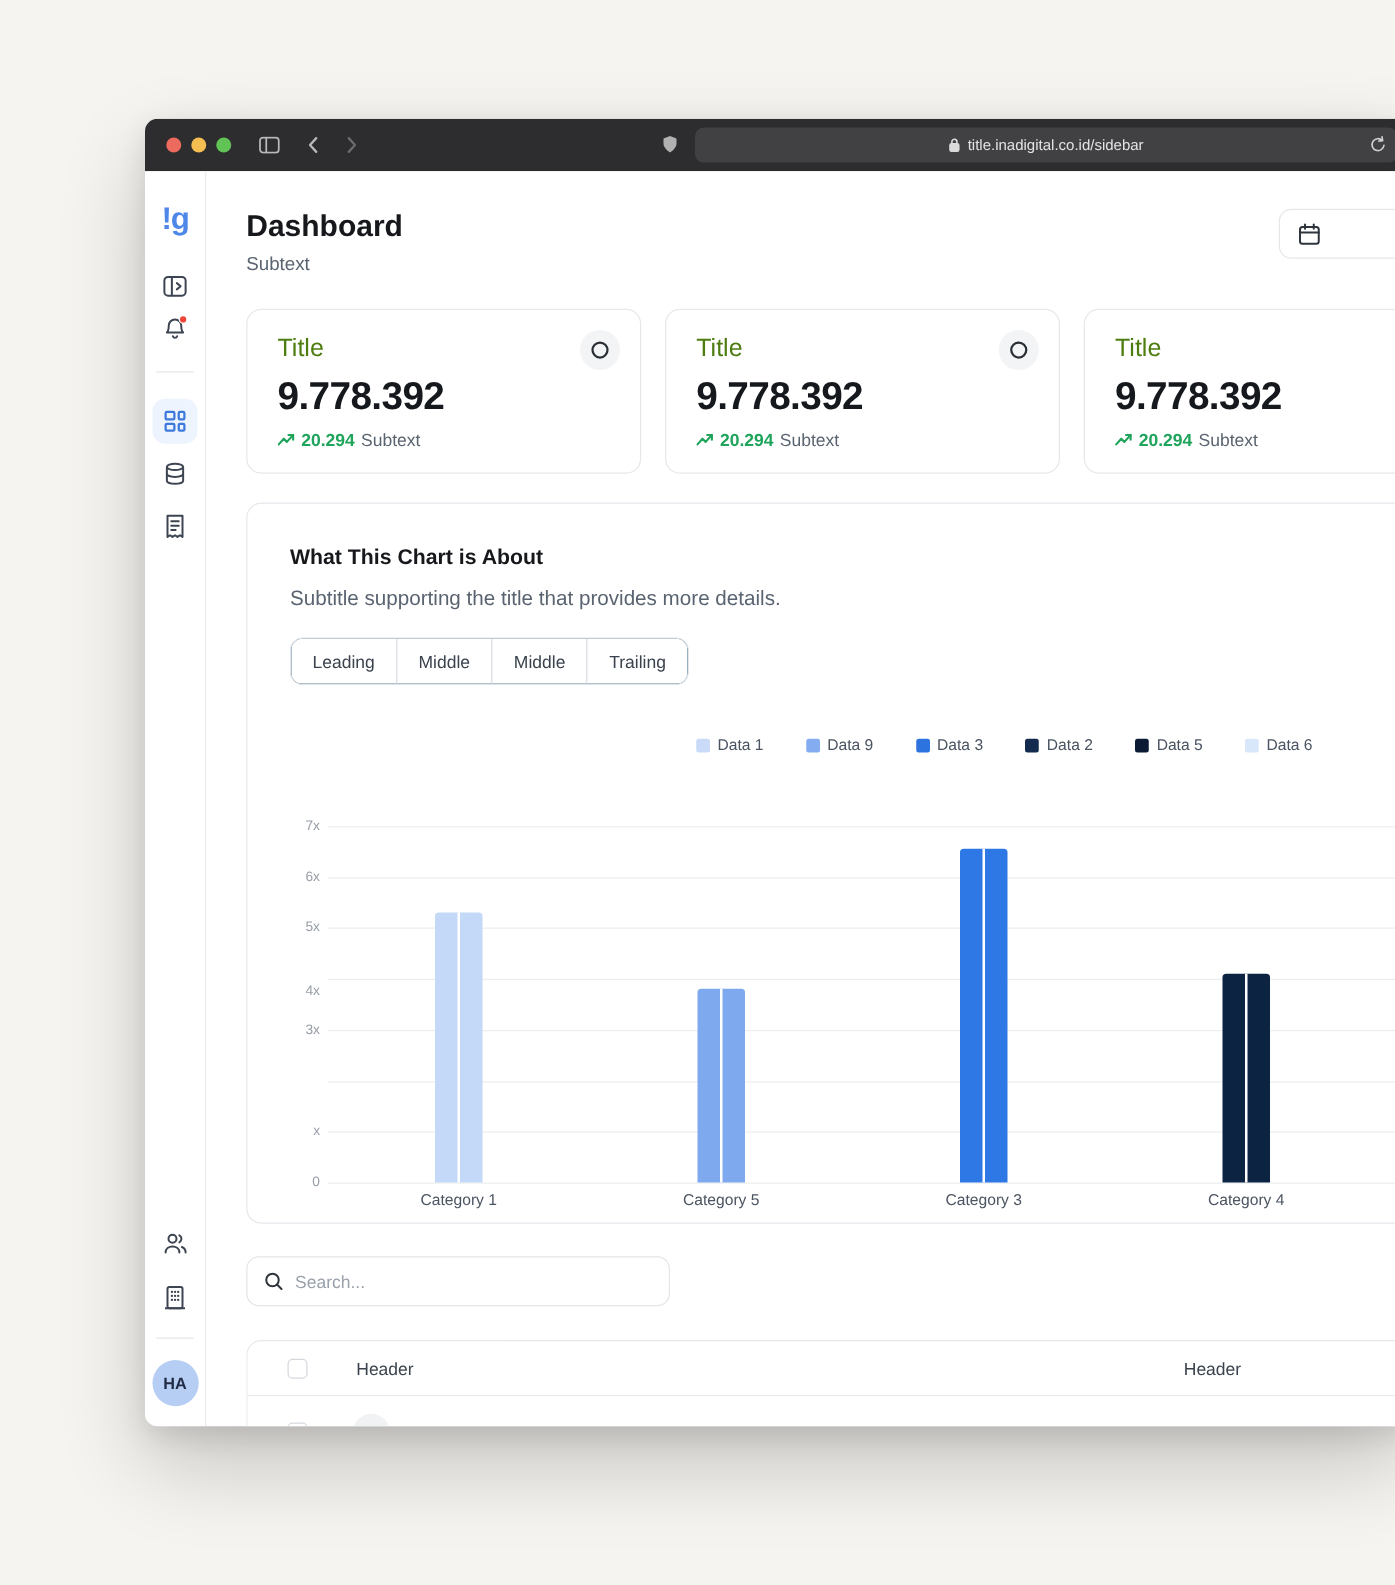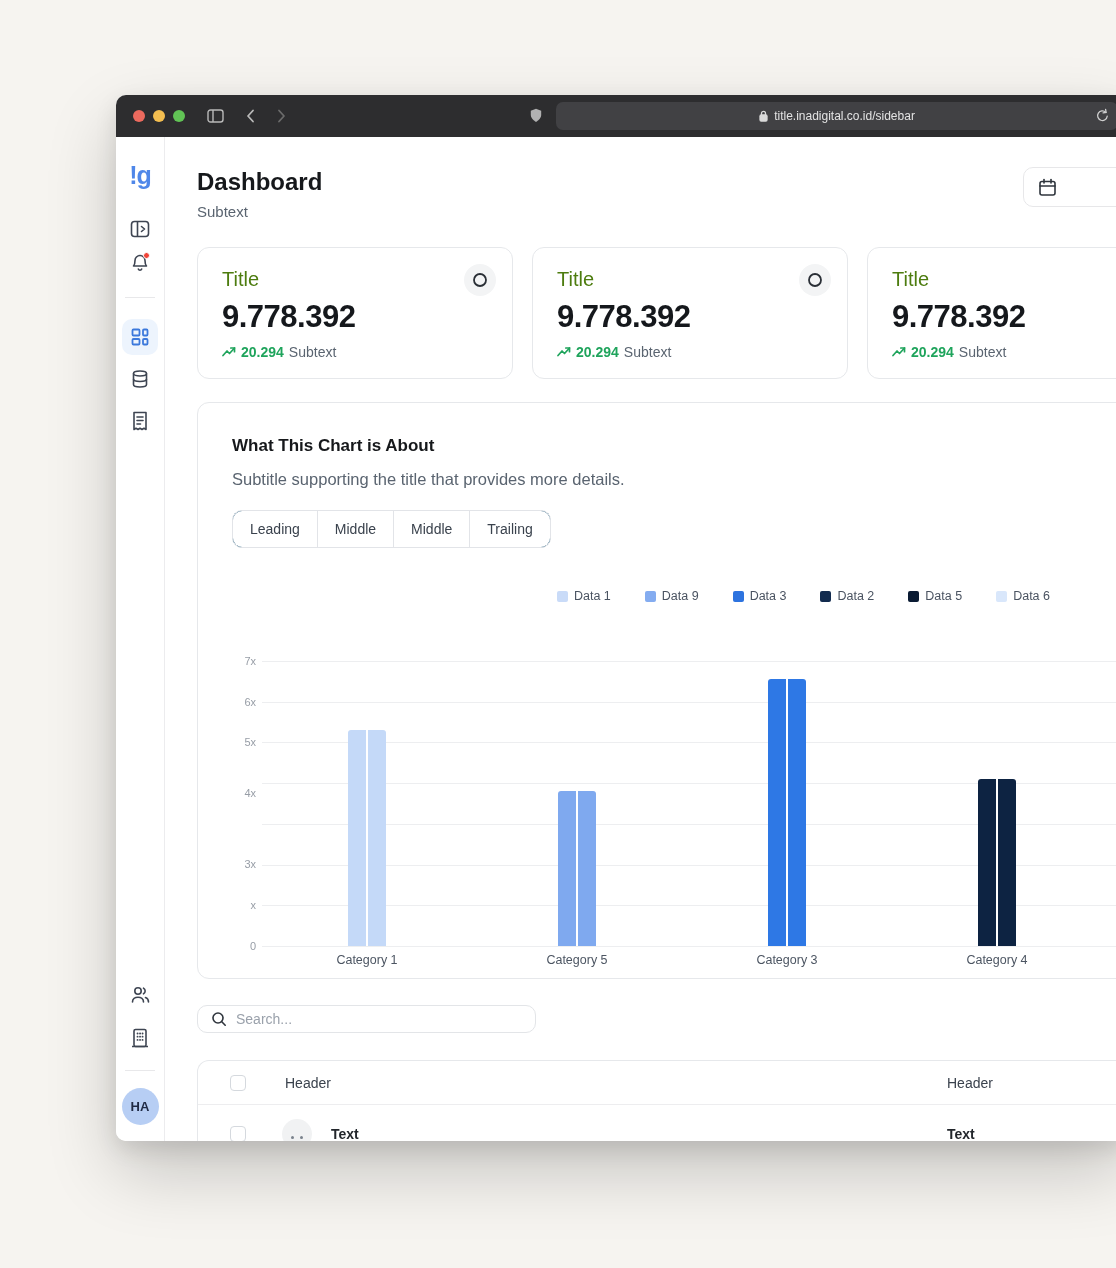--- a/index.html
+++ b/index.html
@@ -71,21 +71,21 @@
   .plot { position:relative; height:285px; }
   .gridline { position:absolute; left:0; right:-56px; height:1px; background:#EDEEF0; }
   .ytick { position:absolute; left:-30px; width:24px; text-align:right; font-size:11px; color:#979DA6; transform:translateY(-6px); }
   .bars { position:absolute; left:0; top:0; bottom:0; display:flex; }
   .bar-col { flex:0 0 210px; display:flex; align-items:flex-end; justify-content:center; }
   .bar { width:38px; border-radius:3px 3px 0 0; position:relative; }
   .bar::after { content:''; position:absolute; left:50%; top:0; bottom:0; width:2px; margin-left:-1px; background:#fff; }
   .cat-row { display:flex; margin-top:7px; }
   .cat-lbl { flex:0 0 210px; text-align:center; font-size:12.5px; color:#4C5562; }
   
-  .search-box { margin-top:26px; width:339px; height:28px; border:1px solid #E3E5E8; border-radius:10px;
+  .search-box { margin-top:26px; width:339px; height:40px; border:1px solid #E3E5E8; border-radius:10px;
     display:flex; align-items:center; padding-left:13px; gap:9px; background:#fff; color:#3A414B; }
   .search-box input { border:none; outline:none; flex:1; font-size:14px; font-family:inherit; color:#30363E; background:transparent; }
   .search-box input::placeholder { color:#9AA1AB; }
   
   .table-card { margin-top:27px; width:990px; height:140px; border:1px solid #E6E8EB; border-radius:12px 12px 0 0; border-bottom:none; background:#fff; }
   .t-row { position:relative; display:flex; align-items:center; padding-left:32px; }
   .t-head { height:44px; border-bottom:1px solid #EDEDEF; font-size:14px; color:#3A424D; }
   .t-body { height:58px; font-size:14px; color:#22262B; font-weight:bold; }
   .checkbox { width:16px; height:16px; border:1.5px solid #D5D9DE; border-radius:4px; background:#fff; flex:none; cursor:pointer; }
   .th1 { margin-left:39px; }
@@ -315,21 +315,21 @@
           <div class="plot" id="plot">
               <div class="gridline" style="top: 0px;"></div>
               <span class="ytick" style="top: 0px;">7x</span>
               <div class="gridline" style="top: 40.7143px;"></div>
               <span class="ytick" style="top: 40.7143px;">6x</span>
               <div class="gridline" style="top: 81.4286px;"></div>
               <span class="ytick" style="top: 81.4286px;">5x</span>
               <div class="gridline" style="top: 122.143px;"></div>
               <span class="ytick" style="top: 132px;">4x</span>
               <div class="gridline" style="top: 162.857px;"></div>
-              <span class="ytick" style="top: 162.857px; margin-top: 40px;">3x</span>
+              <span class="ytick" style="top: 162.857px;">3x</span>
               <div class="gridline" style="top: 203.571px;"></div>
               <div class="gridline" style="top: 244.286px;"></div>
               <span class="ytick" style="top: 244.286px;">x</span>
               <div class="gridline" style="top: 285px;"></div>
               <span class="ytick" style="top: 285px;">0</span>
               <div class="bars">
                 <div class="bar-col">
                   <div class="bar" style="height: 215.786px; background: rgb(196, 217, 248);"></div>
                 </div>
                 <div class="bar-col">

